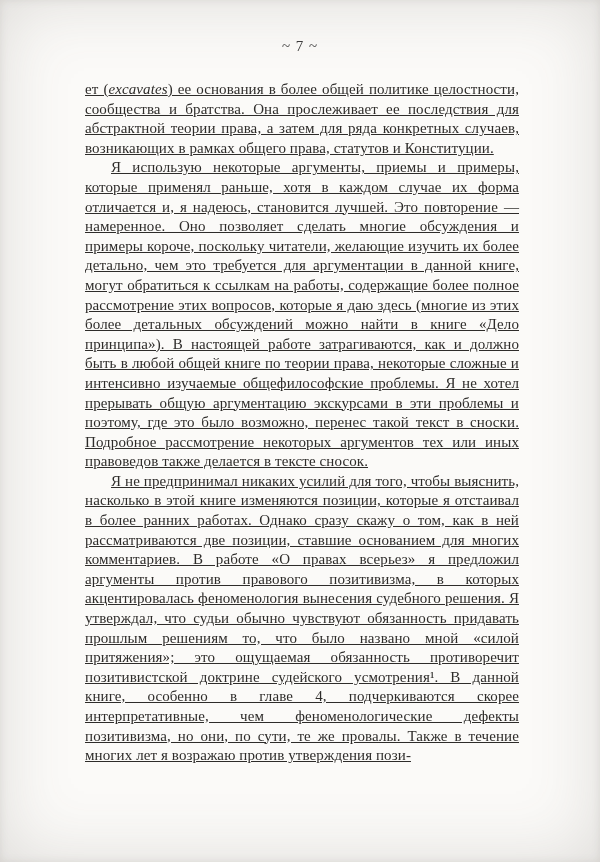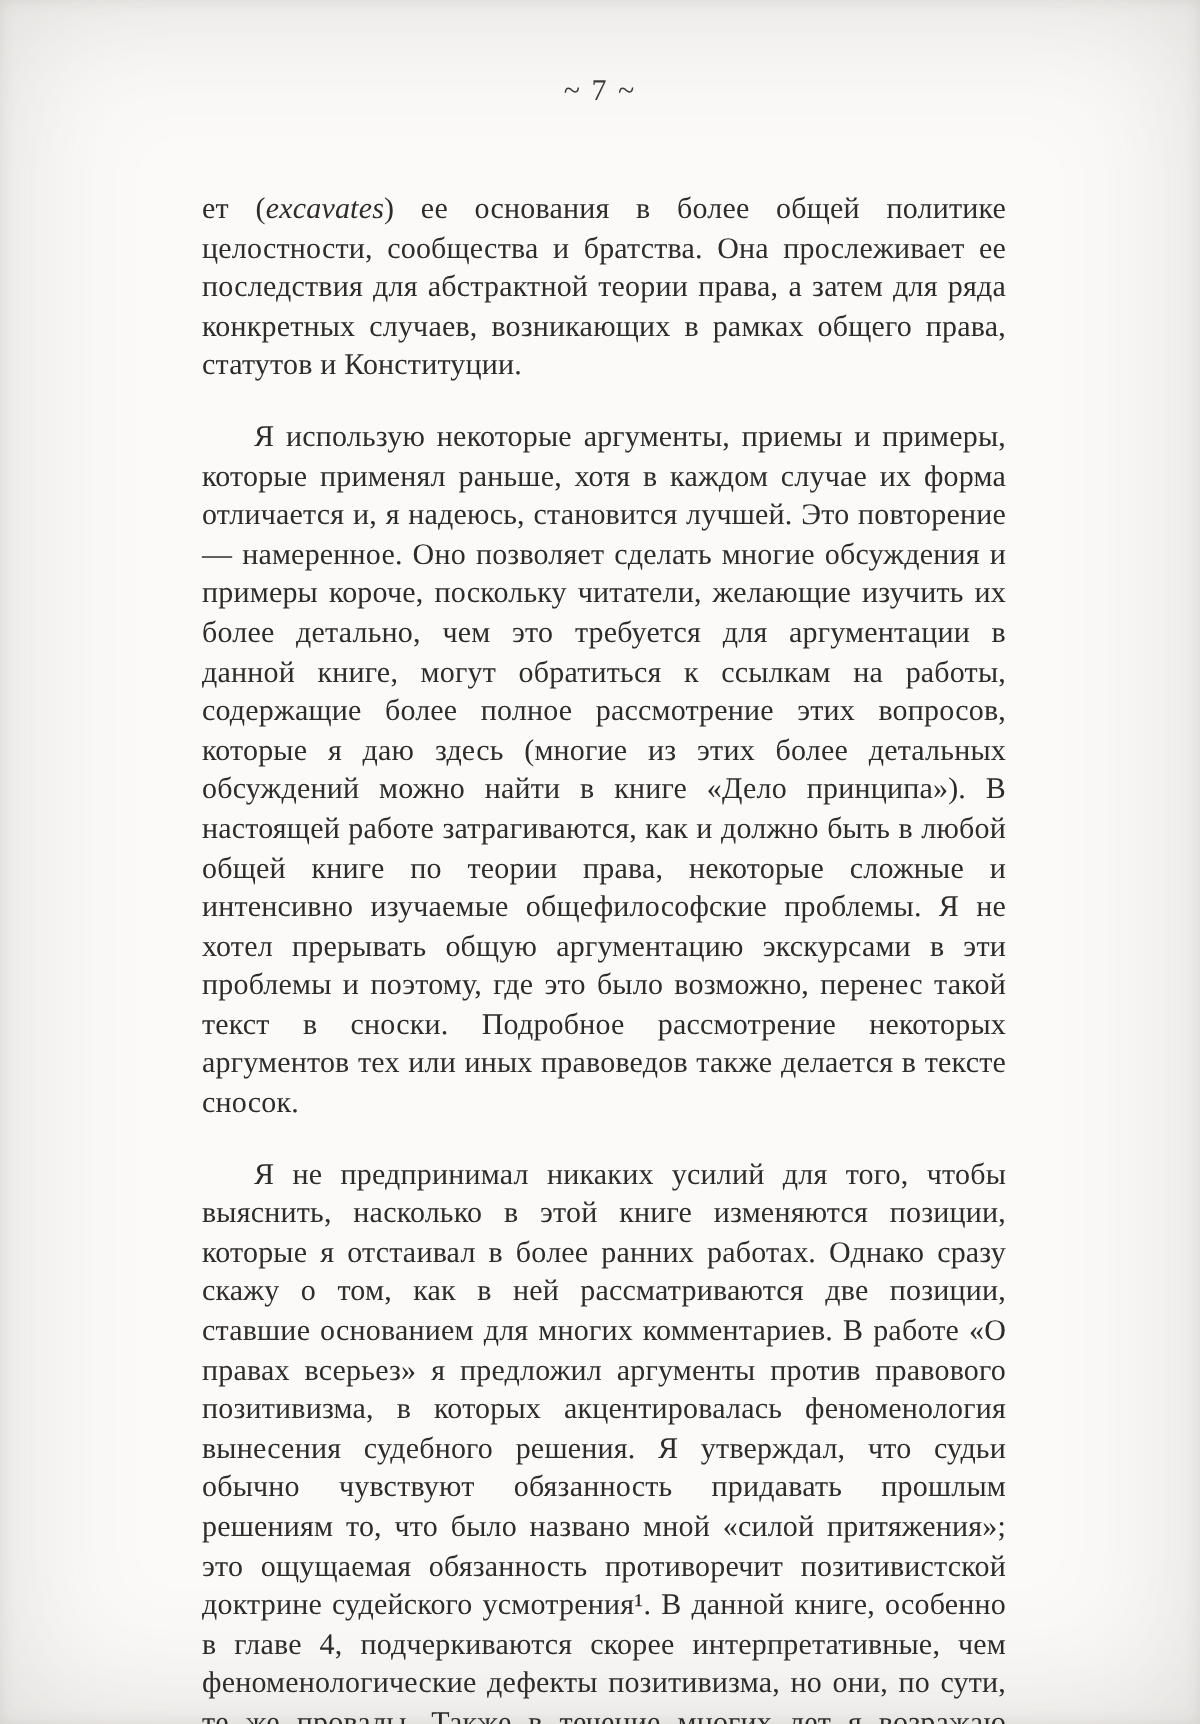--- a/index.html
+++ b/index.html
@@ -33,24 +33,25 @@
     top: 80px;
     left: 85px;
     width: 434px;
     color: #2e2c2a;
     font-size: 15px;
     line-height: 19.6px;
     text-align: justify;
     letter-spacing: 0.1px;
   }
   .text-block p {
-    margin: 16px;
+    margin: 0;
     padding: 0;
     text-align: justify;
     hyphens: auto;
+    text-decoration: underline;
     -webkit-hyphens: auto;
   }
   .text-block p.indented {
     text-indent: 26px;
   }
   .italic {
     font-style: italic;
   }
 </style>
 </head>

